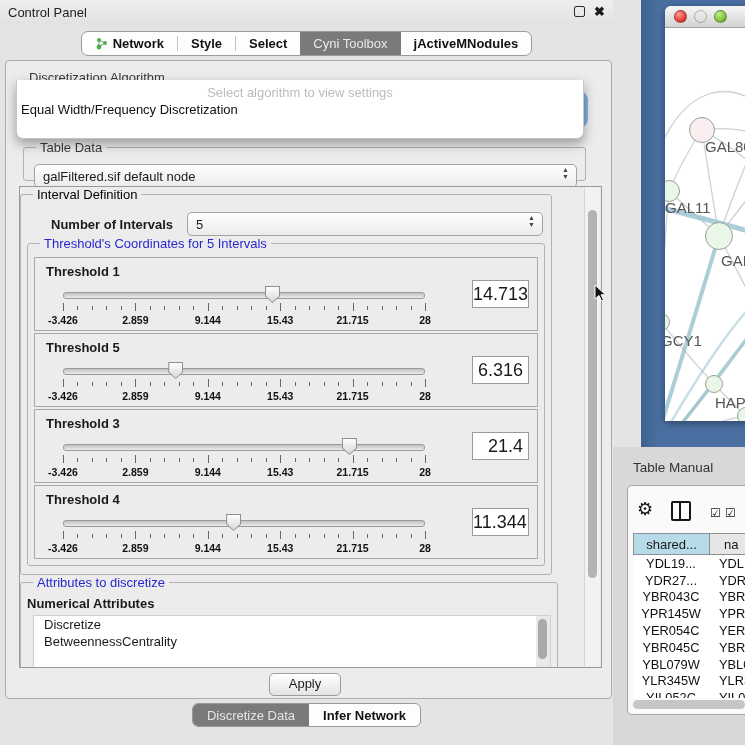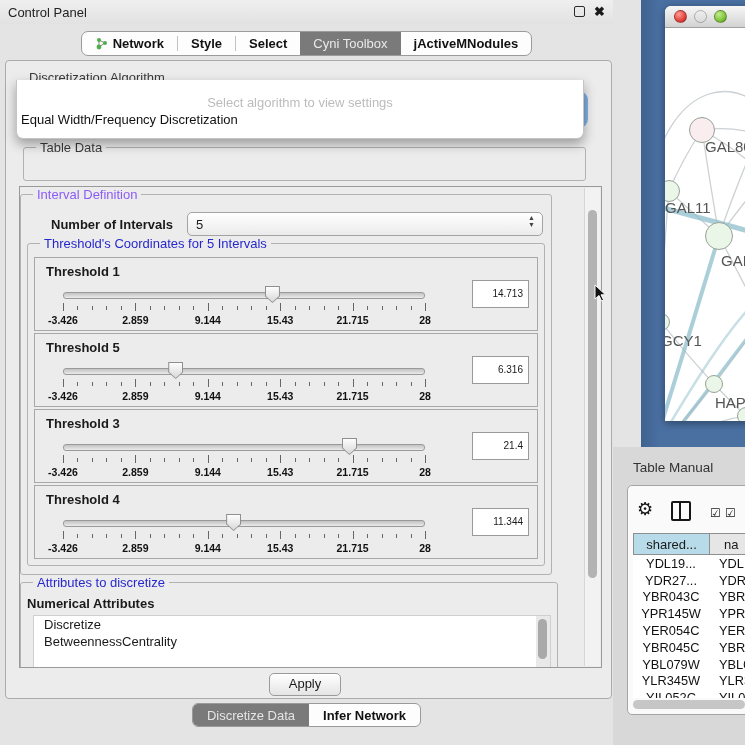--- a/index.html
+++ b/index.html
@@ -18,31 +18,31 @@
   .tabbar{display:inline-flex;align-items:stretch;background:#fdfdfd;border:1px solid #9b9b9b;border-radius:7px;height:23px;overflow:hidden;}
   .tab{display:flex;align-items:center;gap:5px;padding:0 13px;font-weight:700;color:#111;cursor:default;}
   .tab.selected{background:#7a7a7a;color:#e9e9e9;font-weight:400;}
   .tab-sep{width:1px;background:#c3c3c3;margin:4px 0;}
 
   .cp-panel{position:absolute;left:5px;top:60px;width:605px;height:637px;background:#ececec;border:1px solid #ababab;border-radius:4px;}
 
   
   fieldset.group{border:1px solid #b2b2b2;border-radius:3px;margin:0;padding:0 6px 8px 6px;background:transparent;}
   fieldset.group legend{padding:0 4px;margin-left:6px;font-size:13px;}
-  legend.g-green{color:#8b5cf6;}
+  legend.g-green{color:#000000;}
   legend.g-blue{color:#2727cf;}
   legend.g-gray{color:#3a3a3a;}
 
   
   .algo-legend{position:absolute;left:23px;top:9px;color:#3a3a3a;z-index:1;}
   .combo-focus{position:absolute;left:25px;top:33px;width:552px;height:29px;background:#fff;border:1px solid #88a8cc;border-radius:6px;box-shadow:0 0 0 3px #7cb0e8;z-index:2;}
 
   
   .popup{position:absolute;left:10px;top:19px;width:566px;height:58px;background:#fff;border:1px solid #c4c4c4;border-top:none;border-radius:0 0 7px 7px;box-shadow:0 5px 12px rgba(0,0,0,.35);z-index:10;}
-  .popup .hint{text-align:center;color:#bcbcbc;margin-top:15px;height:16px;}
+  .popup .hint{text-align:center;color:#bcbcbc;margin-top:5px;height:16px;}
   .popup .opt{padding:1px 4px;height:16px;color:#111;}
   .popup .opt.bold{font-weight:700;}
 
   
   .tabledata{position:absolute;left:17px;top:79px;width:549px;height:31px;}
   .mac-combo{position:relative;height:22px;border:1px solid #a3a3a3;border-radius:5px;background:linear-gradient(#ffffff,#ebebeb);display:flex;align-items:center;padding-left:8px;}
   .mac-combo .spin{position:absolute;right:7px;top:1px;display:flex;flex-direction:column;line-height:7px;font-size:7px;color:#444;}
   .td-combo{margin:9px 2px 0 4px;}
 
   
@@ -60,21 +60,21 @@
   .t-label{position:absolute;left:11px;top:6px;font-weight:700;}
   .slider-widget{position:absolute;left:28px;top:30px;width:362px;height:38px;}
   .track{position:absolute;left:0;right:0;top:4px;height:5px;border:1px solid #9a9a9a;border-radius:3px;background:linear-gradient(#c2c2c2,#ebebeb);}
   .thumb-outer{position:absolute;top:-2px;width:15px;height:17px;background:#8f8f8f;clip-path:polygon(0 0,100% 0,100% 60%,50% 100%,0 60%);}
   .thumb-inner{position:absolute;left:1px;top:1px;width:13px;height:15px;background:linear-gradient(#fdfdfd,#d8d8d8);clip-path:polygon(0 0,100% 0,100% 60%,50% 100%,0 60%);}
   .ticks{position:absolute;left:0;right:0;top:15px;height:9px;}
   .tick{position:absolute;width:1px;background:#666;top:3px;height:4px;}
   .tick.major{top:0;height:8px;}
   .tick-labels{position:absolute;left:0;right:0;top:26px;height:12px;font-size:10.5px;font-weight:700;color:#111;}
   .tick-labels span{position:absolute;transform:translateX(-50%);white-space:nowrap;}
-  .value-box{position:absolute;right:8px;top:22px;width:50px;height:26px;background:#fff;border:1px solid #9a9a9a;font-size:10px;text-align:right;line-height:26px;padding-right:5px;}
+  .value-box{position:absolute;right:8px;top:22px;width:50px;height:26px;background:#fff;border:1px solid #9a9a9a;font-size:18px;text-align:right;line-height:26px;padding-right:5px;}
 
   .attr-fs{margin:14px 20px 0 22px;width:538px;box-sizing:border-box;}
   .attr-head{font-weight:700;margin:6px 0 4px 0;}
   .attr-list{position:relative;margin-left:6px;height:60px;background:#fff;border:1px solid #cfcfcf;overflow:hidden;}
   .attr-item{padding-left:10px;line-height:17px;}
   .attr-scroll{position:absolute;right:0;top:0;bottom:0;width:14px;background:#e9e9e9;}
   .attr-scroll .thumb{position:absolute;left:2px;top:3px;width:9px;height:40px;background:#a9a9a9;border-radius:5px;}
 
   .apply-btn{position:absolute;left:263px;top:612px;width:70px;height:21px;background:linear-gradient(#ffffff,#e4e4e4);border:1px solid #9b9b9b;border-radius:5px;font-size:13px;text-align:center;line-height:20px;}
 
@@ -164,20 +164,27 @@
       <div class="algo-legend">Discretization Algorithm</div>
       <div class="combo-focus"></div>
 
       <div class="popup">
         <div class="hint">Select algorithm to view settings</div>
         <div class="opt">Equal Width/Frequency Discretization</div>
       </div>
 
       <fieldset class="group tabledata">
         <legend class="g-gray">Table Data</legend>
+        <div class="mac-combo td-combo">
+          <span>galFiltered.sif default node</span>
+          <span class="spin">
+              <span>▲</span>
+              <span>▼</span>
+            </span>
+        </div>
       </fieldset>
 
       <div class="viewport">
 
         <fieldset class="group interval-fs">
           <legend class="g-green">Interval Definition</legend>
 
           <div class="num-row">
             <span class="num-label">Number of Intervals</span>
             <div class="mac-combo num-combo">

